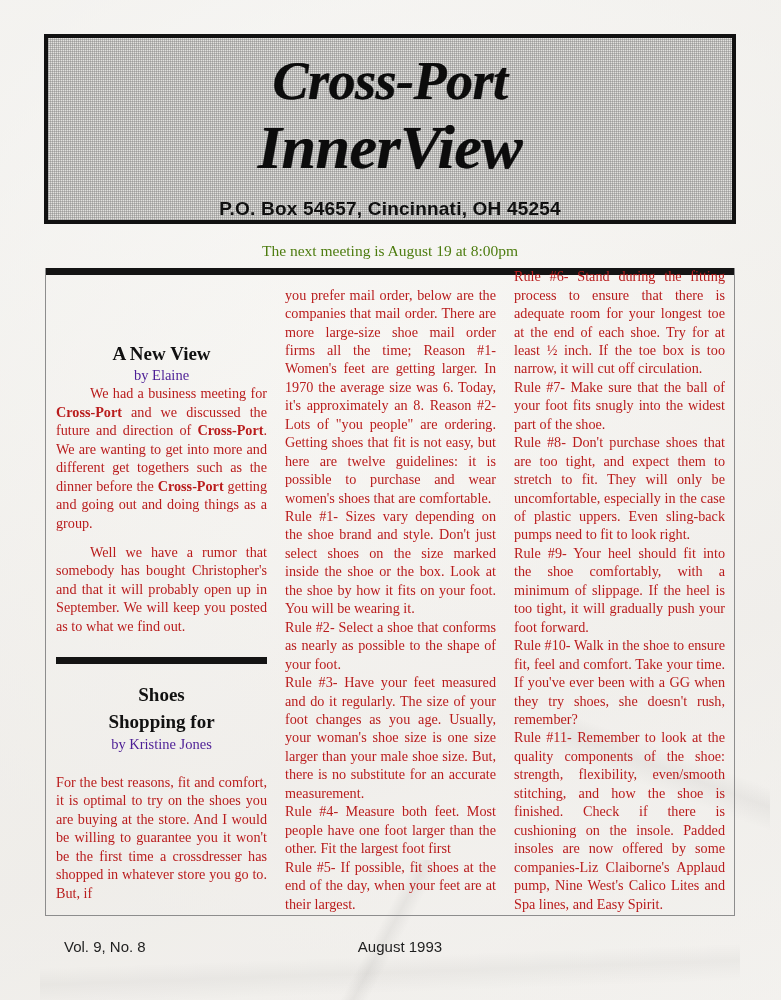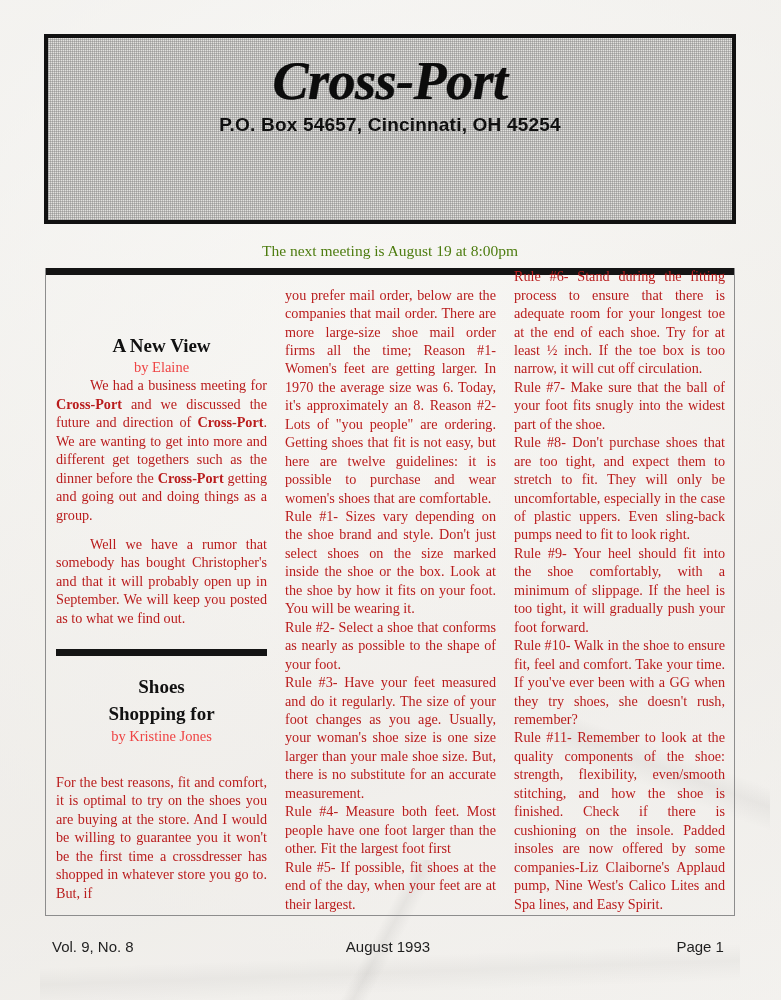--- a/index.html
+++ b/index.html
@@ -83,21 +83,21 @@
   }
   .mast-line2 {
     font-size: 62px;
     margin-top: 8px;
   }
   .mast-address {
     font-family: "Liberation Sans", "DejaVu Sans", sans-serif;
     font-weight: bold;
     font-size: 19px;
     color: #101010;
-    margin-top: 6px;
+    margin-top: 20px;
     letter-spacing: 0.2px;
     white-space: nowrap;
   }
 
   .meeting-note {
     position: absolute;
     left: 44px;
     top: 230px;
     width: 692px;
     text-align: center;
@@ -148,21 +148,21 @@
     font-size: 19px;
     font-weight: bold;
     color: #111111;
     line-height: 1.2;
     margin: 4px 0 0 0;
     font-family: "Liberation Serif", "DejaVu Serif", serif;
   }
   .byline {
     text-align: center;
     font-size: 14.5px;
-    color: #ef4444;
+    color: #4c1d95;
     margin: 2px 0 0 0;
     font-family: "Liberation Serif", "DejaVu Serif", serif;
   }
 
   p.body {
     font-size: 14.2px;
     line-height: 1.30;
     color: #b91c1c;
     text-align: justify;
     margin: 0 0 11px 0;
@@ -179,21 +179,21 @@
 
   .section-rule {
     height: 7px;
     background: #141414;
     margin: 22px 0 20px 0;
   }
 
   
   .footer {
     position: absolute;
-    left: 52px;
+    left: 64px;
     top: 938px;
     width: 672px;
     display: flex;
     align-items: baseline;
     font-family: "Liberation Sans", "DejaVu Sans", sans-serif;
     font-size: 15px;
     color: #1f1f1f;
   }
   .footer .f-left { width: 33%; text-align: left; }
   .footer .f-mid { width: 34%; text-align: center; }
@@ -205,20 +205,21 @@
 <div class="page"></div>
 <div class="crease c1"></div>
 <div class="crease c2"></div>
 <div class="crease c3"></div>
 
 <div class="sheet">
 
   <div class="masthead">
     <div class="masthead-inner">
       <div class="mast-line1">Cross-Port</div>
+      <div class="mast-line2">InnerView</div>
       <div class="mast-address">P.O. Box 54657, Cincinnati, OH  45254</div>
     </div>
   </div>
 
   <div class="meeting-note">The next meeting is August 19 at 8:00pm</div>
 
   <div class="top-rule"></div>
   <div class="content-box"></div>
 
   <div class="columns">
@@ -232,21 +233,21 @@
       <p class="body indent"><span>We had a business meeting for </span><b class="brand">Cross-Port</b><span> and we discussed the future and direction of </span><b class="brand">Cross-Port</b><span>. We are wanting to get into more and different get togethers such as the dinner before the </span><b class="brand">Cross-Port</b><span> getting and going out and doing things as a group.</span></p>
 
       <p class="body indent">Well we have a rumor that somebody has bought Christopher's and that it will probably open up in September.  We will keep you posted as to what we find out.</p>
 
       <div class="section-rule"></div>
 
       <div class="headline">Shoes</div>
       <div class="headline">Shopping for</div>
       <div class="byline">by Kristine Jones</div>
 
-      <p class="body" style="margin-top:28px;">For the best reasons, fit and comfort, it is optimal to try on the shoes you are buying at the store. And I would be willing to guarantee you it won't be the first time a crossdresser has shopped in whatever store you go to.  But, if</p>
+      <p class="body" style="margin-top:20px;">For the best reasons, fit and comfort, it is optimal to try on the shoes you are buying at the store. And I would be willing to guarantee you it won't be the first time a crossdresser has shopped in whatever store you go to.  But, if</p>
     </div>
 
     <div class="col">
       <p class="body run">you prefer mail order, below are the companies that mail order. There are more large-size shoe mail order firms all the time; Reason #1- Women's feet are getting larger.  In 1970 the average size was 6.  Today, it's approximately an 8.   Reason #2- Lots of "you people" are ordering. Getting shoes that fit is not easy, but here are twelve guidelines: it is possible to purchase and wear women's shoes that are comfortable.</p>
       <p class="body run">Rule #1- Sizes vary depending on the shoe brand and style.  Don't just select shoes on the size marked inside the shoe or the box.  Look at the shoe by how it fits on your foot.  You will be wearing it.</p>
       <p class="body run">Rule #2- Select a shoe that conforms as nearly as possible to the shape of your foot.</p>
       <p class="body run">Rule #3- Have your feet measured and do it regularly.  The size of your foot changes as you age. Usually, your woman's shoe size is one size larger than your male shoe size.  But, there is no substitute for an accurate measurement.</p>
       <p class="body run">Rule #4- Measure both feet. Most people have one foot larger than the other. Fit the largest foot first</p>
       <p class="body run">Rule #5- If possible, fit shoes at the end of the day, when your feet are at their largest.</p>
     </div>
@@ -257,16 +258,15 @@
       <p class="body run">Rule #8- Don't purchase shoes that are too tight, and expect them to stretch to fit.  They will only be uncomfortable, especially in the case of plastic uppers.   Even sling-back pumps need to fit to look right.</p>
       <p class="body run">Rule #9- Your heel should fit into the shoe comfortably, with a minimum of slippage.  If the heel is too tight, it will gradually push your foot forward.</p>
       <p class="body run">Rule #10- Walk in the shoe to ensure fit, feel and comfort.  Take your time.   If you've ever been with a GG when they try shoes, she doesn't rush, remember?</p>
       <p class="body run">Rule #11- Remember to look at the quality components of the shoe: strength, flexibility, even/smooth stitching, and how the shoe is finished.   Check if there is cushioning on the insole.  Padded insoles are now offered by some companies-Liz Claiborne's Applaud pump, Nine West's Calico Lites and Spa lines, and Easy Spirit.</p>
     </div>
   </div>
 
   <div class="footer">
     <div class="f-left">Vol. 9, No. 8</div>
     <div class="f-mid">August 1993</div>
-    <div class="f-right">Page 1</div>
   </div>
 
 </div>
 
 </body></html>

